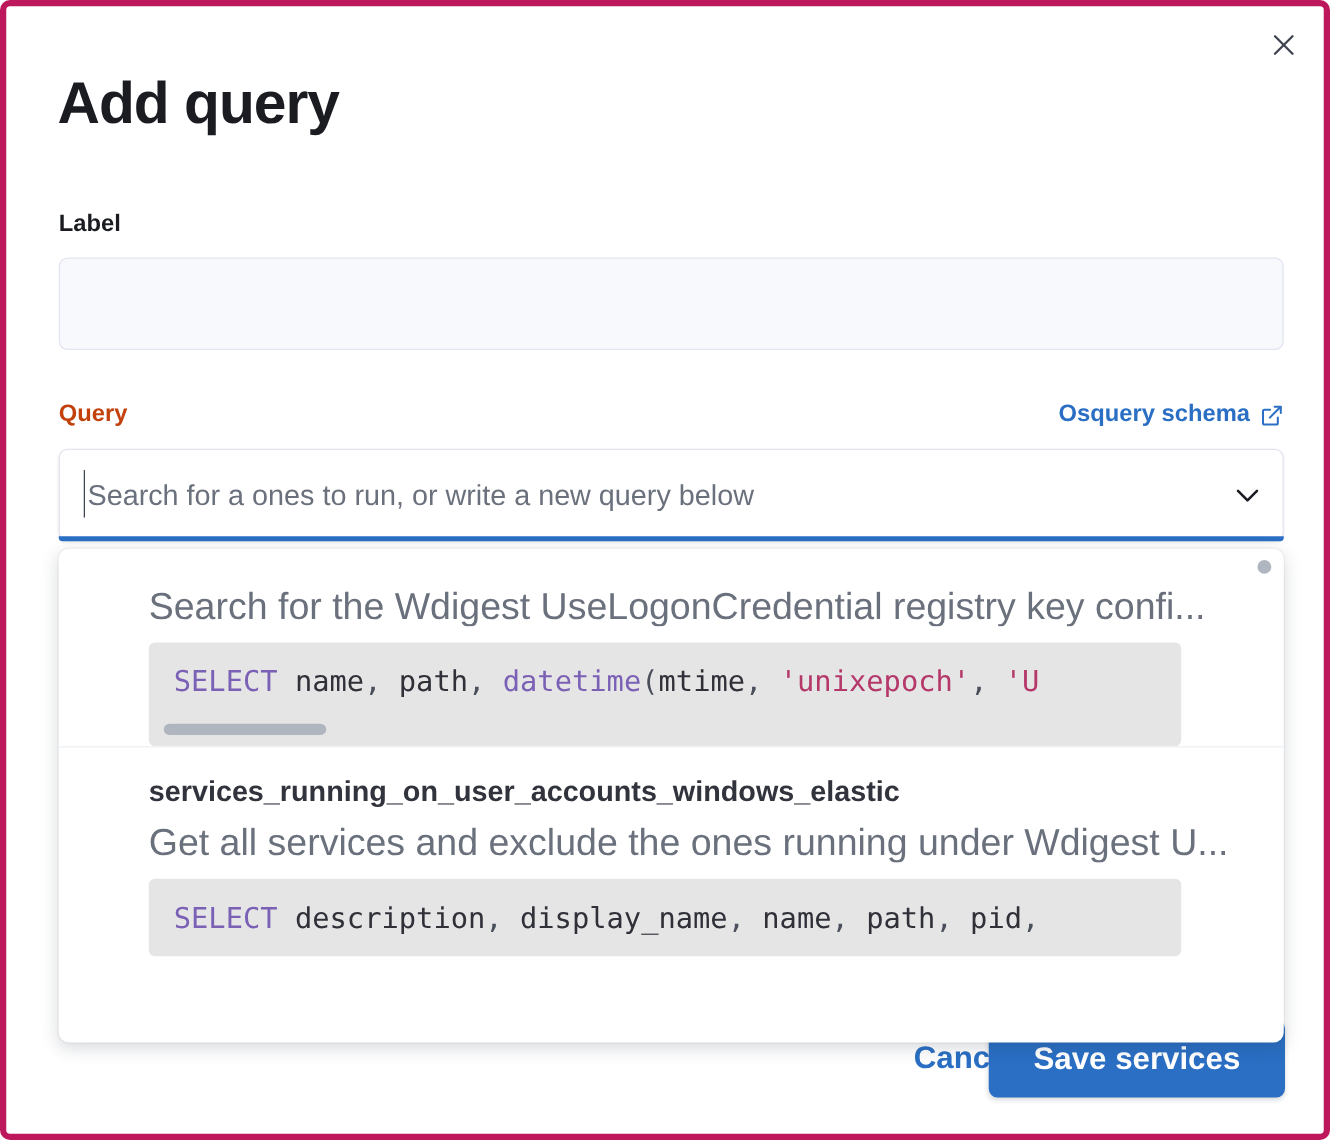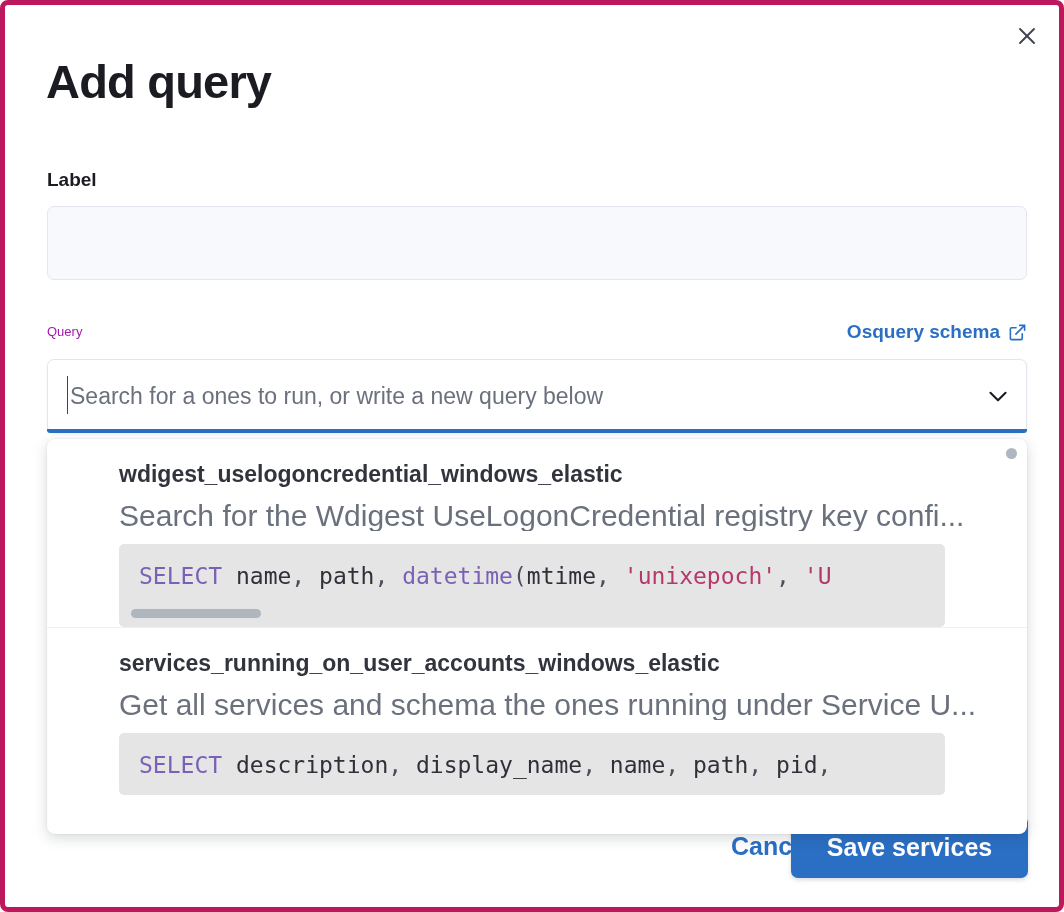--- a/index.html
+++ b/index.html
@@ -92,24 +92,24 @@
     position: absolute;
     left: 42px;
     top: 313px;
     width: 980px;
     height: 28px;
     display: flex;
     align-items: center;
     justify-content: space-between;
   }
   .query-label {
-    font-size: 13px;
+    font-size: 19px;
     line-height: 24px;
-    font-weight: 400;
-    color: #a21caf;
+    font-weight: 700;
+    color: #c2410c;
   }
   .schema-link {
     display: flex;
     align-items: center;
     gap: 8px;
     font-size: 19px;
     line-height: 24px;
     font-weight: 700;
     color: #2a6fc4;
     text-decoration: none;
@@ -343,30 +343,29 @@
 
   <div class="footer">
     <button class="btn-cancel">Cancel</button>
     <button class="btn-save">Save services</button>
   </div>
 
   <div class="dropdown">
     <div class="dropdown-scrollthumb"></div>
     <div id="options-host">
         <div class="option option-1">
-          <div class="option-title">wdigest_uselogoncredential_windows_elastic</div>
           <div class="option-desc">Search for the Wdigest UseLogonCredential registry key confi...</div>
           <div class="code-block">
             <div class="code-line"><span class="kw">SELECT</span><span class=""> name</span><span class="punct">,</span><span class=""> path</span><span class="punct">,</span><span class=""> </span><span class="kw">datetime</span><span class="punct">(</span><span class="">mtime</span><span class="punct">,</span><span class=""> </span><span class="str">'unixepoch'</span><span class="punct">,</span><span class=""> </span><span class="str">'U</span></div>
             <div class="code-scrollbar"></div>
           </div>
         </div>
         <div class="option option-2">
           <div class="option-title">services_running_on_user_accounts_windows_elastic</div>
-          <div class="option-desc">Get all services and schema the ones running under Service U...</div>
+          <div class="option-desc">Get all services and exclude the ones running under Wdigest U...</div>
           <div class="code-block">
             <div class="code-line"><span class="kw">SELECT</span><span class=""> description</span><span class="punct">,</span><span class=""> display_name</span><span class="punct">,</span><span class=""> name</span><span class="punct">,</span><span class=""> path</span><span class="punct">,</span><span class=""> pid</span><span class="punct">,</span></div>
           </div>
         </div>
       </div>
   </div>
 
 </div>
 
 </body></html>

